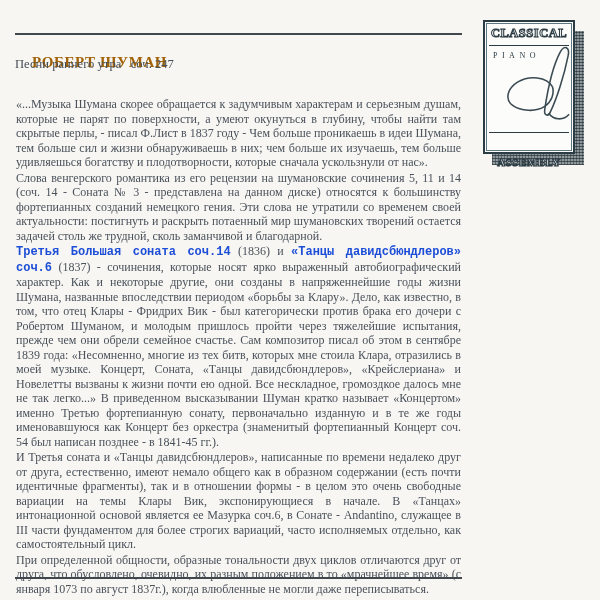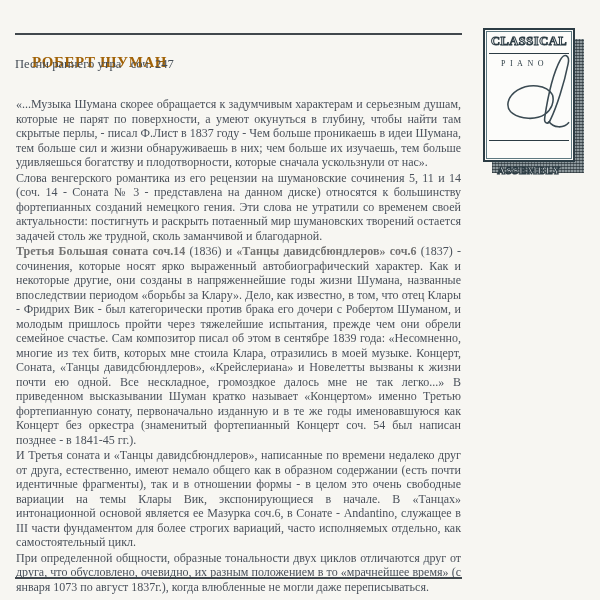--- a/index.html
+++ b/index.html
@@ -20,24 +20,24 @@
     position:absolute;left:15px;top:57px;margin:0;
     font-size:12.6px;line-height:15.5px;color:#454d56;
   }
 
   .body-text{
     position:absolute;left:15px;top:96px;width:447px;
     font-size:12px;line-height:14.5px;color:#4a515b;
     text-align:justify;
   }
   .body-text p{margin:1px;}
-  .body-text b{color:#737373;}
+  .body-text b{color:#1d4ed8;font-family:Liberation Mono, monospace;}
 
   
-  .logo{position:absolute;left:483px;top:28px;width:92px;height:134px;}
+  .logo{position:absolute;left:483px;top:20px;width:92px;height:134px;}
   .logo-shadow{
     position:absolute;left:9px;top:11px;width:92px;height:134px;
     background-color:#8d989c;
     background-image:
       repeating-linear-gradient(0deg, rgba(32,42,48,0.65) 0 1px, transparent 1px 3px),
       repeating-linear-gradient(90deg, rgba(32,42,48,0.45) 0 1px, transparent 1px 3px);
   }
   .logo-box{
     position:absolute;left:0;top:0;width:92px;height:134px;box-sizing:border-box;
     background:#fcfcfa;border:2px solid #2c3c44;
@@ -50,21 +50,21 @@
   }
   .logo-classical{
     position:absolute;left:0;right:0;top:4px;text-align:center;
     font-size:12.5px;letter-spacing:0.5px;
   }
   .logo-rule{position:absolute;left:4px;right:4px;height:1px;background:#2c3c44;}
   .logo-rule.upper{top:23px;}
   .logo-rule.lower{top:110px;}
   .logo-piano{
     position:absolute;left:8px;top:29px;
-    font-size:8px;letter-spacing:4.5px;color:#2c3c44;margin-left:8px;
+    font-size:8px;letter-spacing:4.5px;color:#2c3c44;
   }
   .logo-monogram{position:absolute;right:1px;top:20px;}
   .logo-assembly{
     position:absolute;left:0;right:0;top:114px;text-align:center;
     font-size:11px;letter-spacing:0.5px;margin-top:20px;
   }
 </style>
 </head>
 <body>
 

